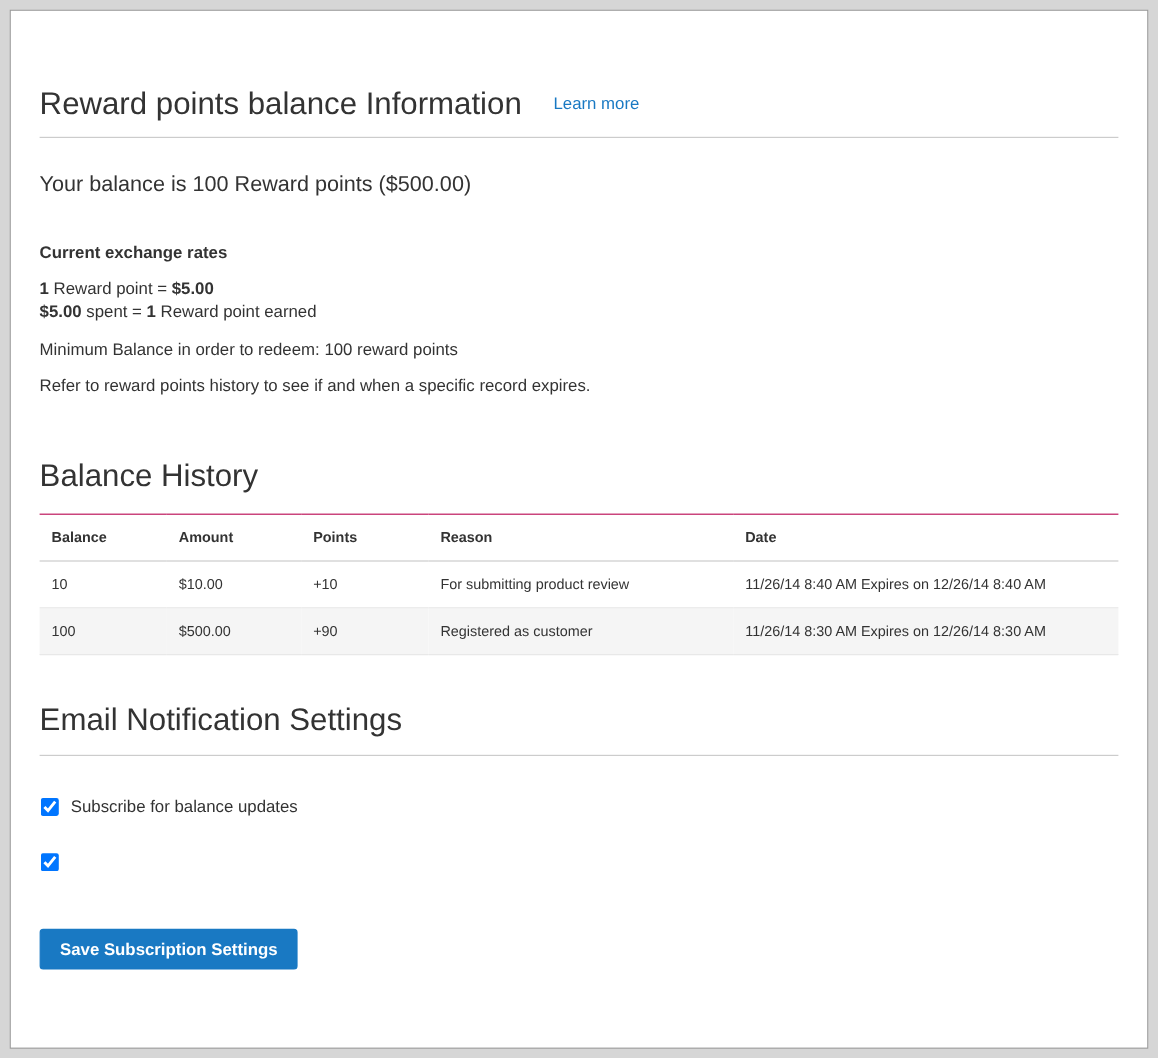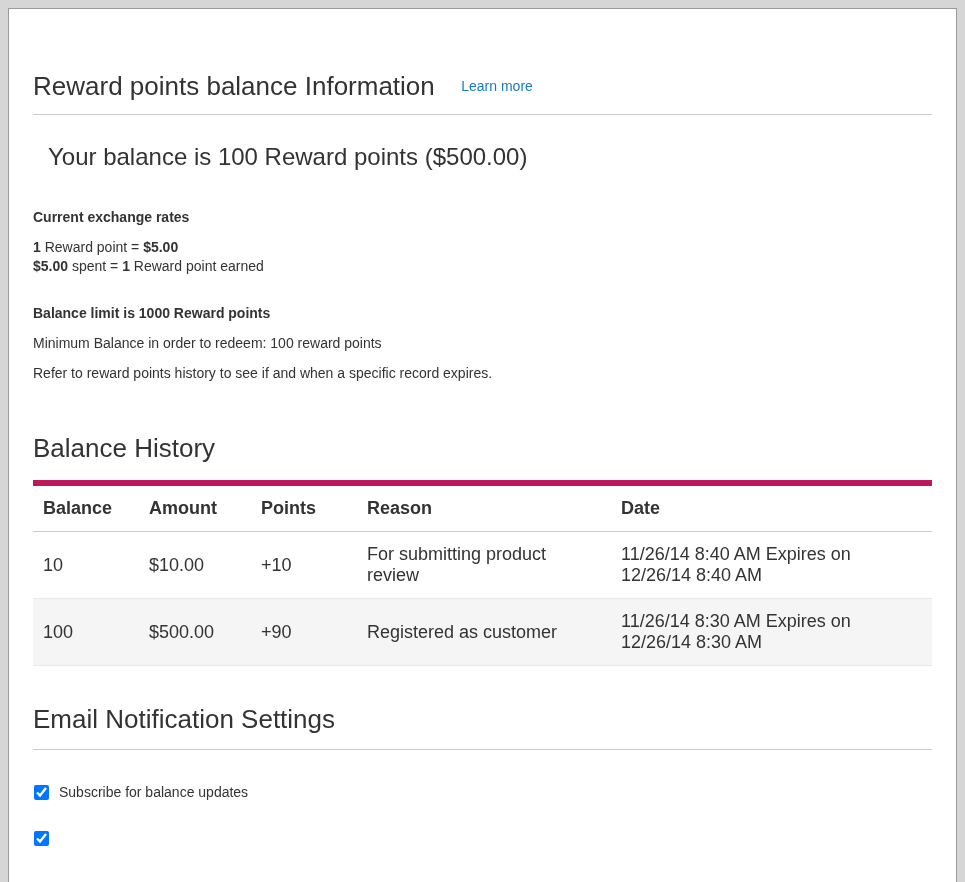--- a/index.html
+++ b/index.html
@@ -36,22 +36,22 @@
     text-decoration: none;
     margin-left: 22px;
     vertical-align: 4px;
     cursor: pointer;
   }
   .divider {
     border-bottom: 1px solid #cccccc;
     height: 0;
   }
   .balance-summary {
-    font-size: 24px;
-    margin: 28px 0 0 15px;
+    font-size: 18px;
+    margin: 28px 0 0 0;
     font-weight: 400;
   }
   .bold-line {
     font-size: 14px;
     font-weight: 700;
     margin: 0;
   }
   .exchange-heading { margin-top: 38px; }
   .rate-lines {
     margin-top: 13px;
@@ -68,22 +68,22 @@
     font-size: 26px;
     font-weight: 300;
     margin: 0;
     color: #333333;
   }
   .history-title { margin-top: 52px; }
   .history-table {
     width: 100%;
     border-collapse: collapse;
     margin-top: 16px;
-    border-top: 6px solid #be185d;
-    font-size: 18px;
+    border-top: 1px solid #be185d;
+    font-size: 12px;
   }
   .history-table th {
     text-align: left;
     font-weight: 700;
     padding: 12px 10px;
     border-bottom: 1px solid #cccccc;
   }
   .history-table td {
     padding: 12px 10px;
     border-bottom: 1px solid #e8e8e8;
@@ -135,21 +135,20 @@
 
   <p class="balance-summary">Your balance is 100 Reward points ($500.00)</p>
 
   <p class="bold-line exchange-heading">Current exchange rates</p>
 
   <div class="rate-lines">
     <div><strong>1</strong><span> Reward point = </span><strong>$5.00</strong></div>
     <div><strong>$5.00</strong><span> spent = </span><strong>1</strong><span> Reward point earned</span></div>
   </div>
 
-  <p class="bold-line limit-heading">Balance limit is 1000 Reward points</p>
   <p class="plain-line">Minimum Balance in order to redeem: 100 reward points</p>
 
   <p class="plain-line">Refer to reward points history to see if and when a specific record expires.</p>
 
   <h2 class="section-title history-title">Balance History</h2>
 
   <table class="history-table">
     <thead>
       <tr>
         <th class="col-balance">Balance</th>

